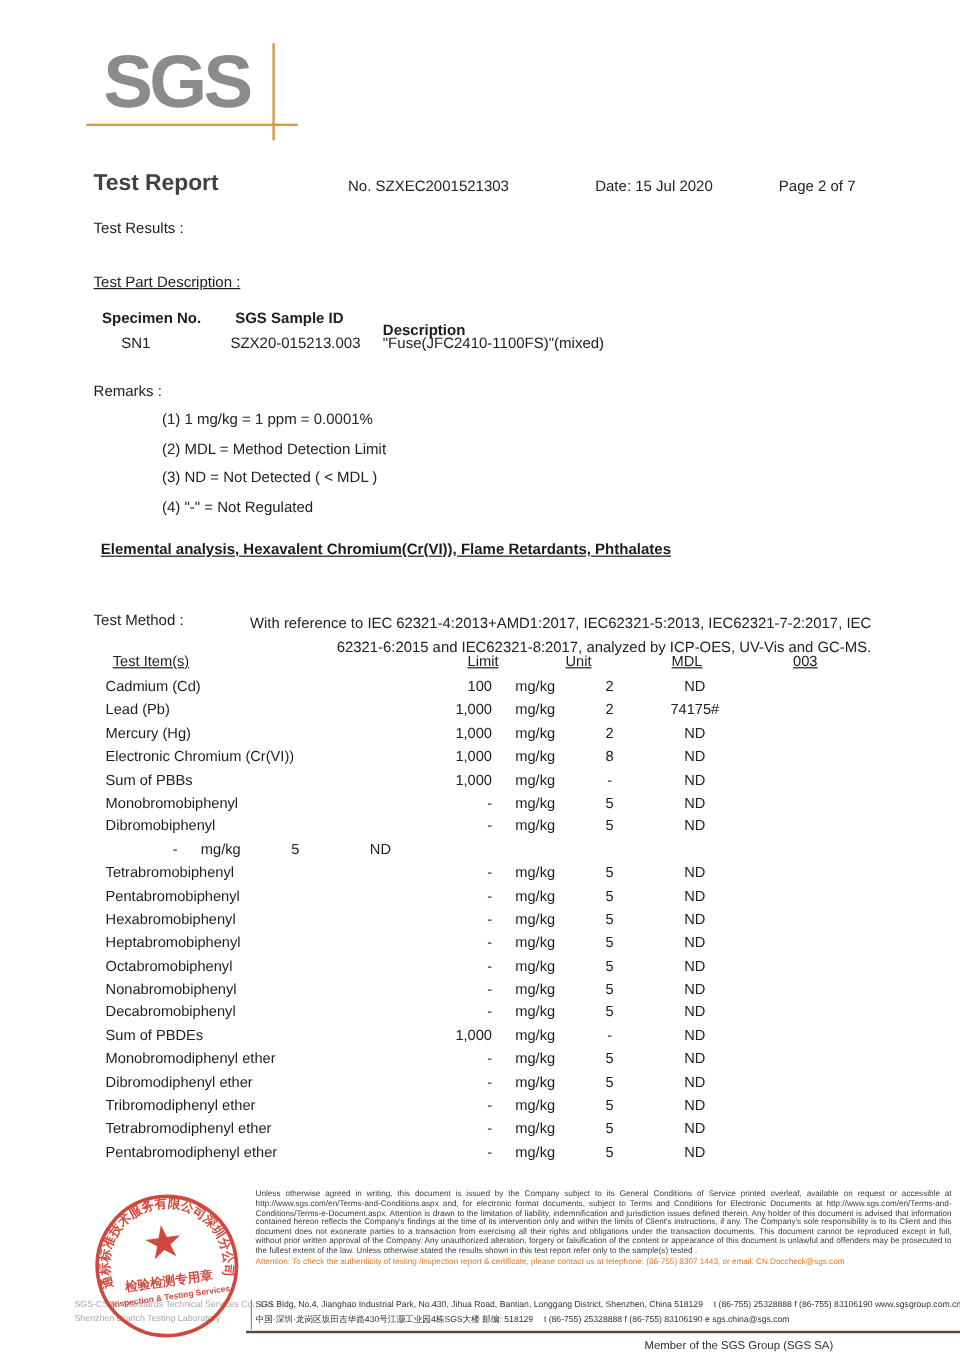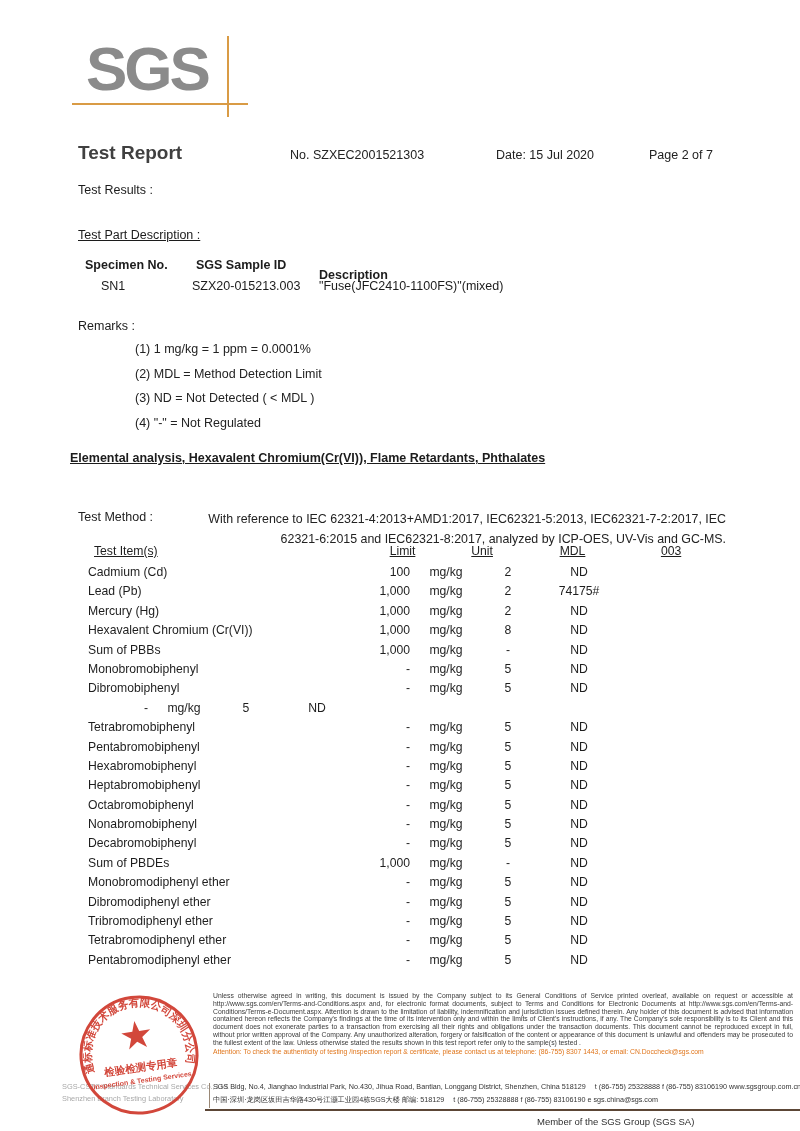--- a/index.html
+++ b/index.html
@@ -32,21 +32,21 @@
   .sp-h1 { left:85px;  top:258px; }
   .sp-h2 { left:196px; top:258px; }
   .sp-h3 { left:319px; top:268px; }
   .sp-v1 { left:101px; top:279px; }
   .sp-v2 { left:192px; top:279px; }
   .sp-v3 { left:319px; top:279px; }
 
   .remarks-label { left:78px; top:319px; }
   .remarks-list  { left:135px; top:337px; font-size:12.5px; line-height:24.5px; }
 
-  .analysis-heading { left:70px; top:451px; }
+  .analysis-heading { left:84px; top:451px; }
 
   .method-row { left:78px; top:510px; width:648px; display:flex; }
   .method-label { width:97px; font-size:12.5px; flex:none; }
   .method-text  { width:551px; font-size:12.4px; line-height:19.5px;text-align:right; }
 
   
   .rtable { left:88px; top:542px; width:624px; font-size:12.2px; color:#1e1e1e; }
   .trow { display:flex; height:19.4px; align-items:baseline; line-height:19.4px; }
   .thead { height:21px;gap:34px; }
   .c-item   { width:262px; text-align:left; }
@@ -137,21 +137,21 @@
 
       <div class="trow">
         <span class="c-item">Mercury (Hg)</span>
         <span class="c-limit">1,000</span>
         <span class="c-unit">mg/kg</span>
         <span class="c-mdl">2</span>
         <span class="c-result">ND</span>
       </div>
 
       <div class="trow">
-        <span class="c-item">Hexavalent Chromium (Cr(VI))</span>
+        <span class="c-item">Electronic Chromium (Cr(VI))</span>
         <span class="c-limit">1,000</span>
         <span class="c-unit">mg/kg</span>
         <span class="c-mdl">8</span>
         <span class="c-result">ND</span>
       </div>
 
       <div class="trow">
         <span class="c-item">Sum of PBBs</span>
         <span class="c-limit">1,000</span>
         <span class="c-unit">mg/kg</span>

